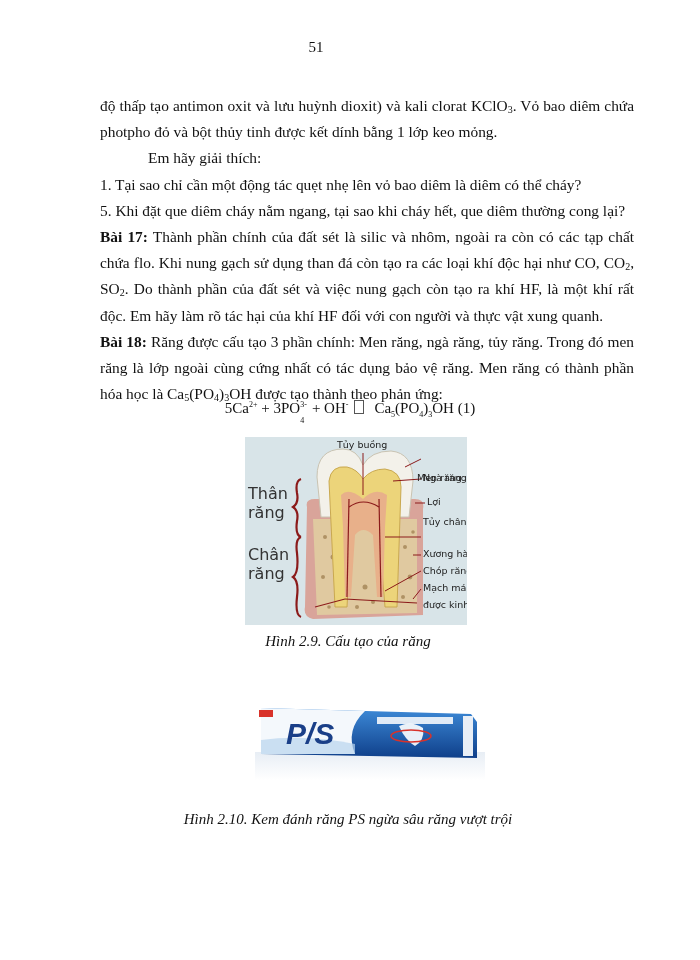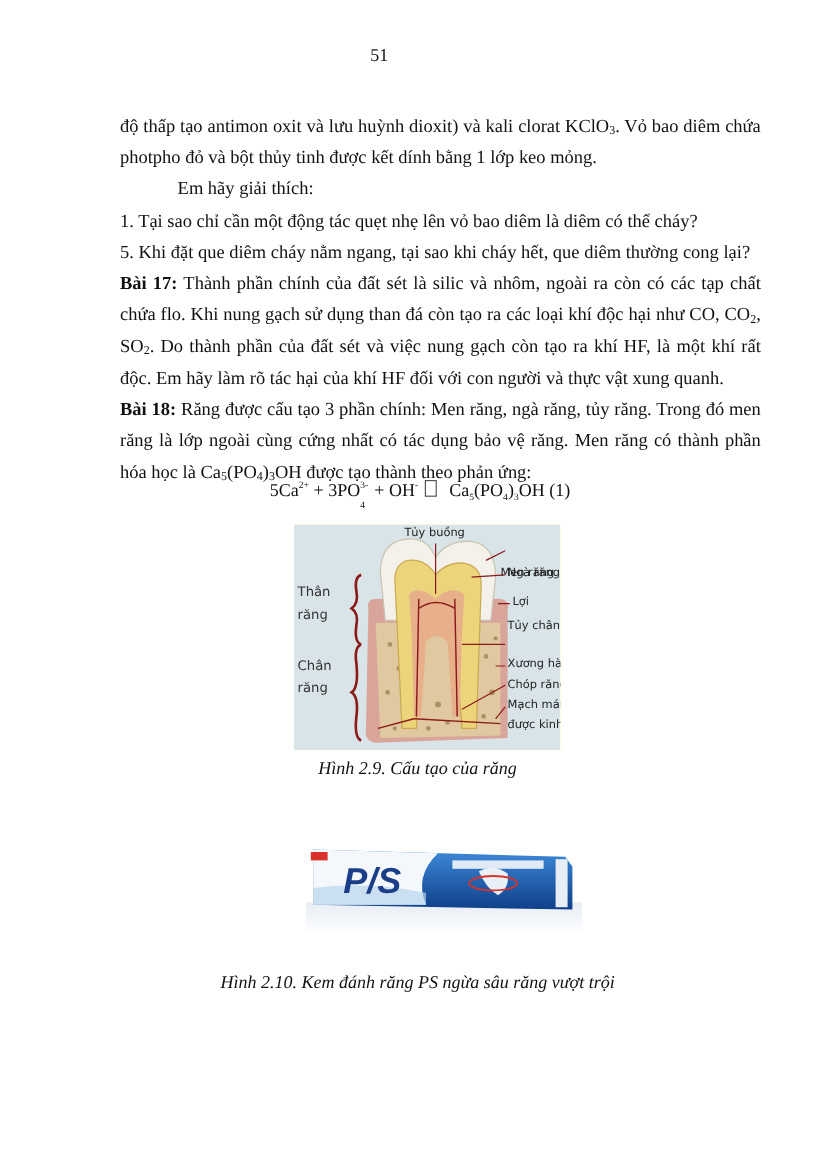--- a/index.html
+++ b/index.html
@@ -7,25 +7,25 @@
          font-family: "Liberation Serif", "DejaVu Serif", serif; color: #111; }
   .page-number { position: absolute; top: 39px; left: 0; width: 632px; text-align: center; font-size: 15px; }
   .body-text { position: absolute; left: 100px; width: 534px; top: 93px; font-size: 15.4px; line-height: 26.2px; text-align: justify; }
   .body-text p { margin: 0; }
   .indent { padding-left: 48px; }
   .bold { font-weight: bold; }
   sub.s { font-size: 10px; vertical-align: -2px; line-height: 0; }
   .equation { position: absolute; top: 400px; left: 0; width: 700px; text-align: center; font-size: 15px; }
   .equation sup, .equation sub { font-size: 8px; line-height: 0; }
   .eq-box { display: inline-block; width: 8px; height: 12px; border: 1px solid #555; vertical-align: -1px; margin: 0 10px 0 6px; }
-  .fig1 { position: absolute; left: 245px; top: 437px; width: 222px; height: 188px; background: #fef9c3; overflow: hidden; }
+  .fig1 { position: absolute; left: 245px; top: 437px; width: 222px; height: 188px; background: #fdba74; overflow: hidden; }
   .fig-caption { position: absolute; left: 0; width: 696px; text-align: center; font-style: italic; font-size: 15px; }
   .fig2 { position: absolute; left: 255px; top: 700px; width: 230px; height: 80px; }
   .tooth-label { position: absolute; font-family: "DejaVu Sans", sans-serif; font-size: 9.5px; color: #222; white-space: nowrap; }
-  .tooth-big { position: absolute; font-family: "DejaVu Sans", sans-serif; font-size: 11px; color: #333; line-height: 19px; }
+  .tooth-big { position: absolute; font-family: "DejaVu Sans", sans-serif; font-size: 16px; color: #333; line-height: 19px; }
 </style>
 </head>
 <body>
 
 <div class="page-number">51</div>
 
 <div class="body-text">
   <p><span>độ thấp tạo antimon oxit và lưu huỳnh dioxit) và kali clorat KClO</span><sub class="s">3</sub><span>. Vỏ bao diêm chứa photpho đỏ và bột thủy tinh được kết dính bằng 1 lớp keo mỏng.</span></p>
   <p class="indent">Em hãy giải thích:</p>
   <p>1. Tại sao chỉ cần một động tác quẹt nhẹ lên vỏ bao diêm là diêm có thể cháy?</p>

